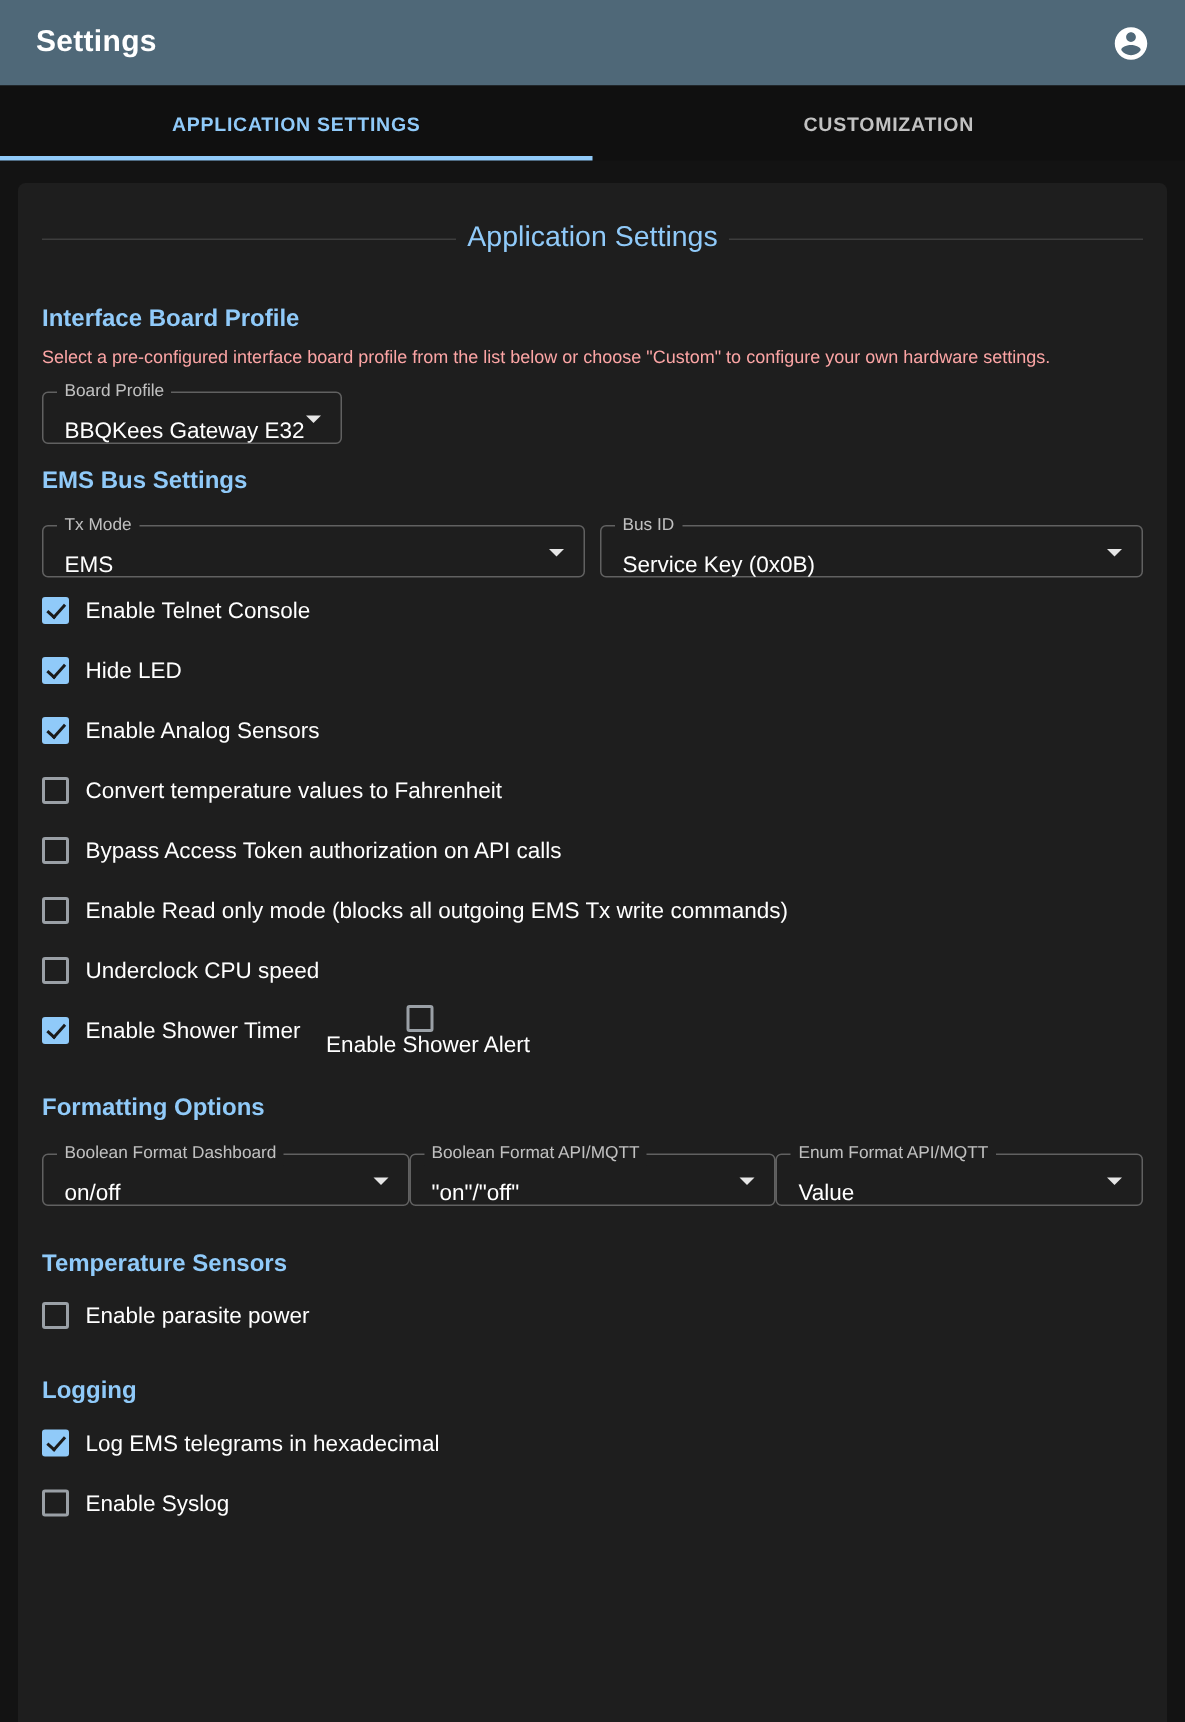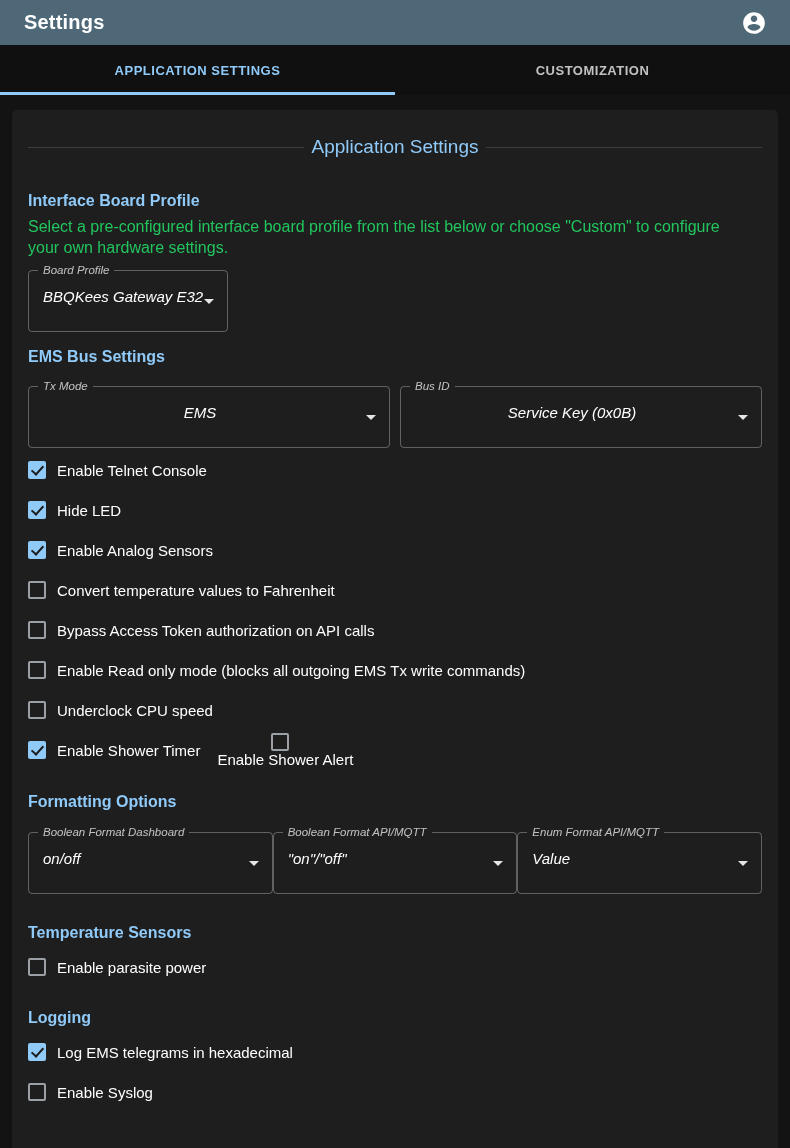--- a/index.html
+++ b/index.html
@@ -5,21 +5,21 @@
   * { box-sizing: border-box; margin: 0; padding: 0; }
   html, body { width: 790px; height: 1148px; overflow: hidden; }
   body {
     background: #131313;
     font-family: "Liberation Sans", "DejaVu Sans", sans-serif;
     color: #ffffff;
   }
 
   
   .app-bar {
-    height: 45px;
+    height: 57px;
     background: #4f6878;
     display: flex;
     align-items: center;
     padding: 0 16px 0 24px;
     justify-content: space-between;
   }
   .app-bar h1 {
     font-size: 20px;
     font-weight: 700;
     color: #ffffff;
@@ -95,34 +95,33 @@
   }
   .s1 { margin-top: 30px; }
   .s2 { margin-top: 14px; }
   .s3 { margin-top: 28px; }
   .s4 { margin-top: 21px; }
   .s5 { margin-top: 28px; }
   .s6 { margin-top: 20px; }
 
   p.warning {
     margin-top: 4px;
-    color: #22c55e;
-    font-size: 16px;
+    color: #fca5a5;
+    font-size: 12px;
     line-height: 21px;
     max-width: 712px;
   }
 
   
   .select {
     position: relative;
-    height: 62px;
+    height: 35px;
     border: 1px solid rgba(255,255,255,0.30);
     border-radius: 4px;
     cursor: pointer;
-    font-style: italic;
   }
   .select .notch-label {
     position: absolute;
     top: -8px;
     left: 9px;
     background: #1e1e1e;
     padding: 0 5px;
     font-size: 11.5px;
     line-height: 15px;
     color: rgba(255,255,255,0.72);
@@ -148,21 +147,20 @@
     border-top: 5.5px solid #e6e6e6;
   }
   .board-select-wrap { margin-top: 12px; }
   .board-select { width: 200px; }
 
   .grid2 {
     margin-top: 18px;
     display: grid;
     grid-template-columns: 1fr 1fr;
     gap: 10px;
-    text-align: center;
   }
   .grid3 {
     margin-top: 19px;
     display: grid;
     grid-template-columns: 1fr 1fr 1fr;
   }
 
   
   .rows-general { margin-top: 2px; }
   .rows-temp   { margin-top: 3px; }

